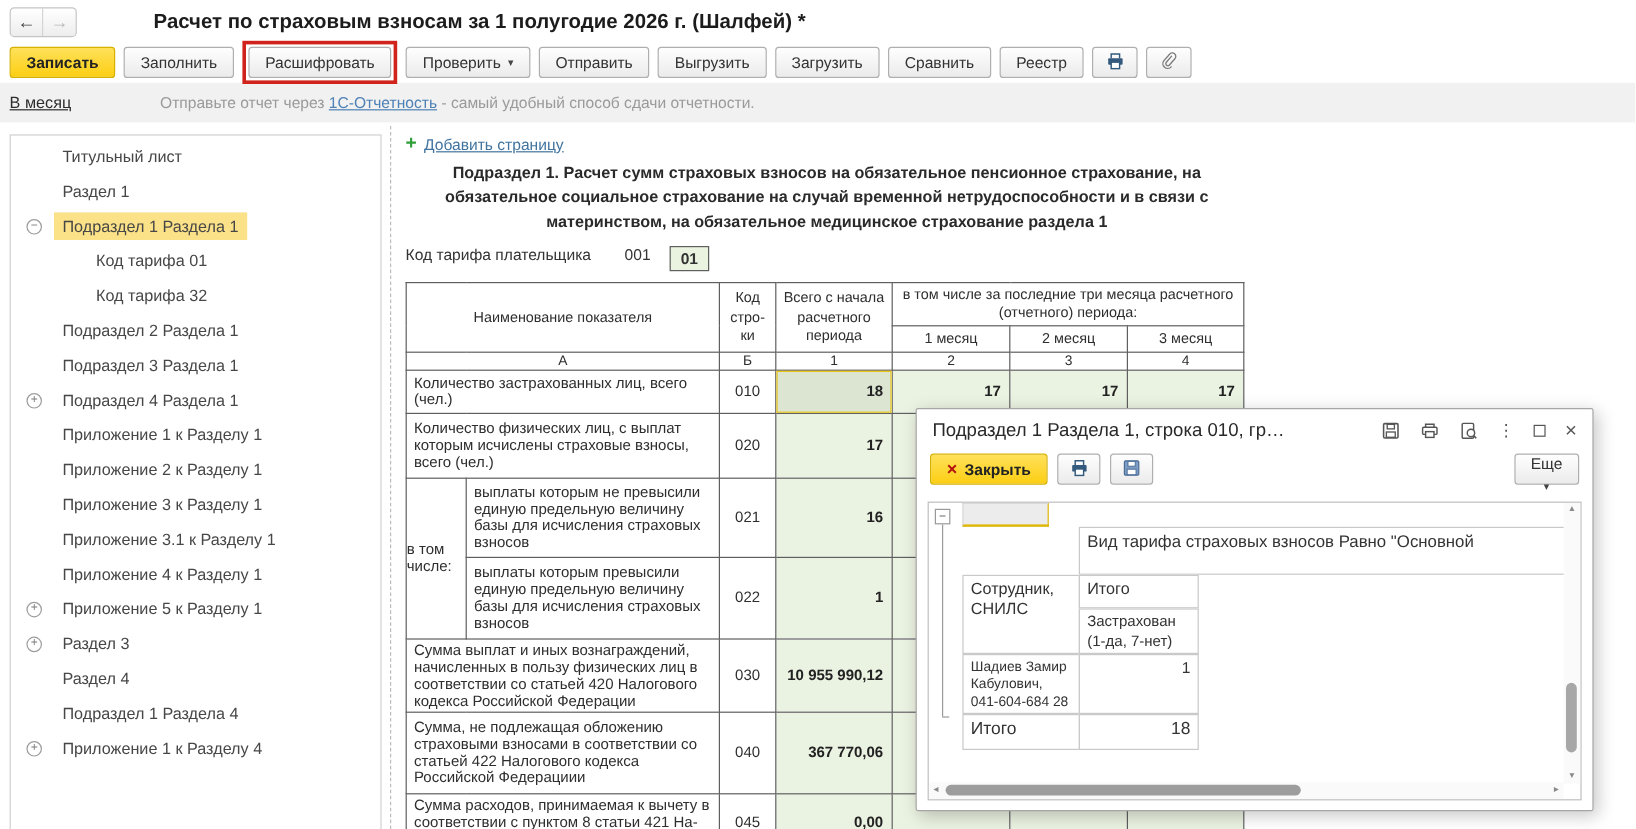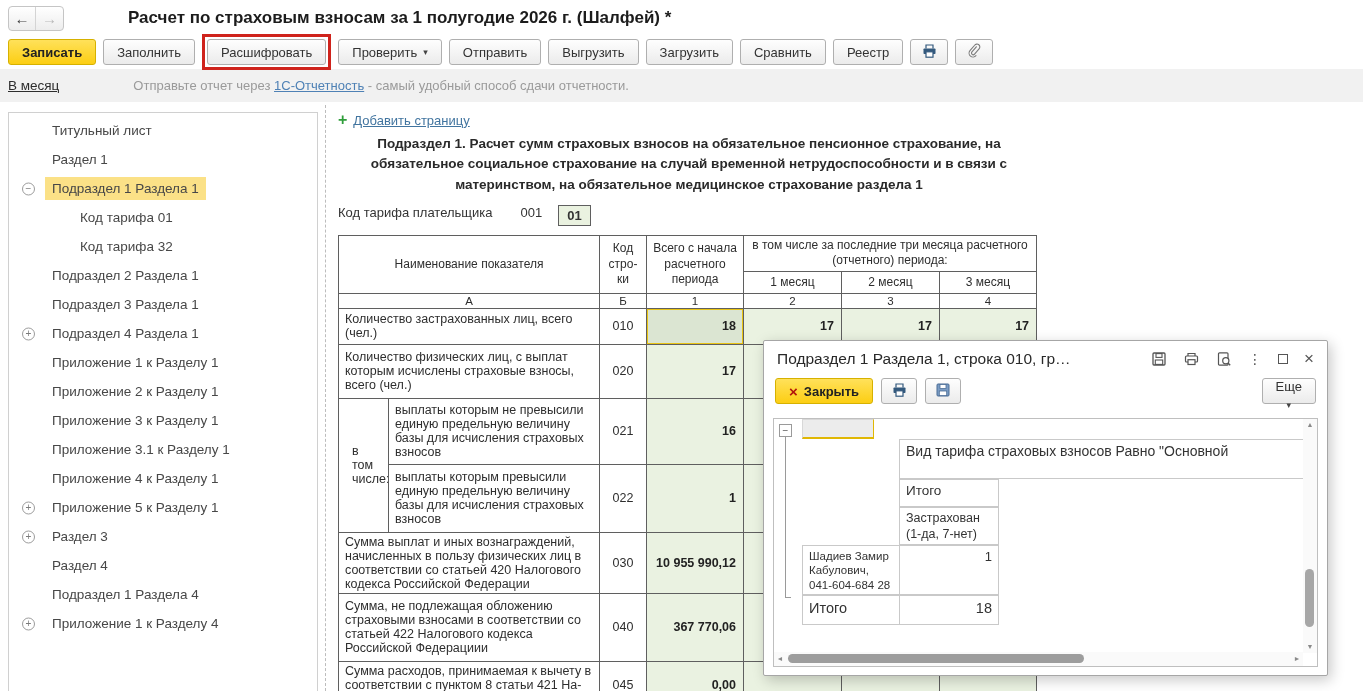--- a/index.html
+++ b/index.html
@@ -62,21 +62,21 @@
   .rt { border-collapse:collapse; table-layout:fixed; width:698px; margin-left:2px; border:1px solid #4f4f4f; }
   .rt td { border:1px solid #5f5f5f; font-size:12.5px; color:#2e2e2e; padding:2px 6px;
            vertical-align:middle; background:#fff; overflow:hidden; }
   .rt .hc { text-align:center; font-size:12px; padding:2px 3px; line-height:1.3; }
   .rt .lt { text-align:center; font-size:11.5px; padding:0; height:15px; line-height:14px; }
   .rt .code { text-align:center; }
   .rt .val { background:#eaf2e1; font-weight:bold; text-align:right; padding-right:7px; color:#222; }
   .rt td.selc { background:#dbe5d2; position:relative; }
   .rt td.selc::after { content:""; position:absolute; inset:-2px; border:3px solid #e9c414;
                        pointer-events:none; z-index:3; }
-  .rt .gcell { padding:2px 13px; }
+  .rt .gcell { padding:2px 0; }
 
   
   .pop { position:absolute; left:763px; top:340px; width:565px; height:336px; background:#fff;
          border:1px solid #a6a6a6; border-radius:2px; box-shadow:3px 4px 14px rgba(0,0,0,.22); z-index:20; }
   .ptitle { display:flex; align-items:center; height:35px; padding:0 13px; }
   .ptitle .txt { font-size:15.5px; color:#292929; white-space:nowrap; overflow:hidden; flex:1; }
   .picons { display:flex; align-items:center; gap:16px; color:#4d4d4d; }
   .picon { cursor:pointer; display:flex; align-items:center; justify-content:center; }
   .kebab { font-size:14px; color:#555; letter-spacing:0; }
   .maxbox { width:10px; height:10px; border:1.5px solid #555; display:inline-block; }
@@ -388,20 +388,21 @@
 
     <div class="pcontent">
       <div class="gbox">−</div>
       <div class="gline"></div>
       <div class="gfoot"></div>
 
       <div class="pcell" style="left:28px; top:0; width:72px; height:20px; background:#ececec; border-color:#d8d8d8; border-bottom:2px solid #e0b704; border-right:1px solid #e0b704;"></div>
 
       <div class="pcell" style="left:125px; top:20px; width:406px; height:40px; font-size:14px; white-space:nowrap;">Вид тарифа страховых взносов Равно "Основной</div>
 
+      <div class="pcell" style="left:28px; top:60px; width:98px; height:66px; font-size:13.5px;">Сотрудник, СНИЛС</div>
       <div class="pcell" style="left:125px; top:60px; width:100px; height:28px; font-size:13.5px;">Итого</div>
       <div class="pcell" style="left:125px; top:88px; width:100px; height:38px; font-size:12.5px;">Застрахован (1-да, 7-нет)</div>
 
       <div class="pcell" style="left:28px; top:126px; width:98px; height:50px; font-size:11.5px;">Шадиев Замир Кабулович, 041-604-684 28</div>
       <div class="pcell" style="left:125px; top:126px; width:100px; height:50px; text-align:right; font-size:13px;">1</div>
 
       <div class="pcell" style="left:28px; top:176px; width:98px; height:30px; font-size:14.5px;">Итого</div>
       <div class="pcell" style="left:125px; top:176px; width:100px; height:30px; text-align:right; font-size:14.5px;">18</div>
 
       <div class="vsb">

